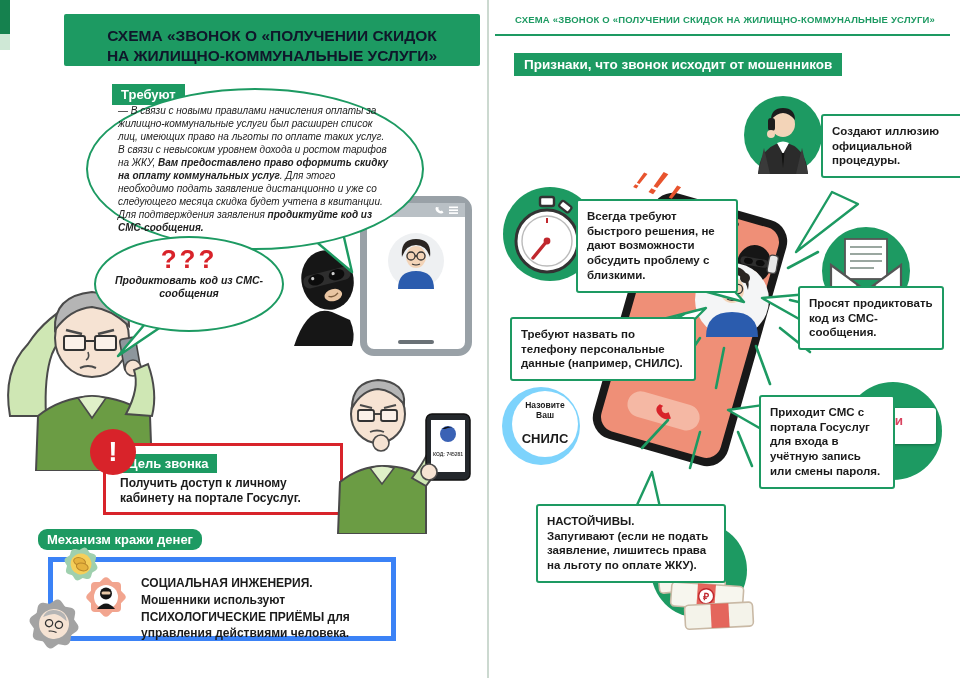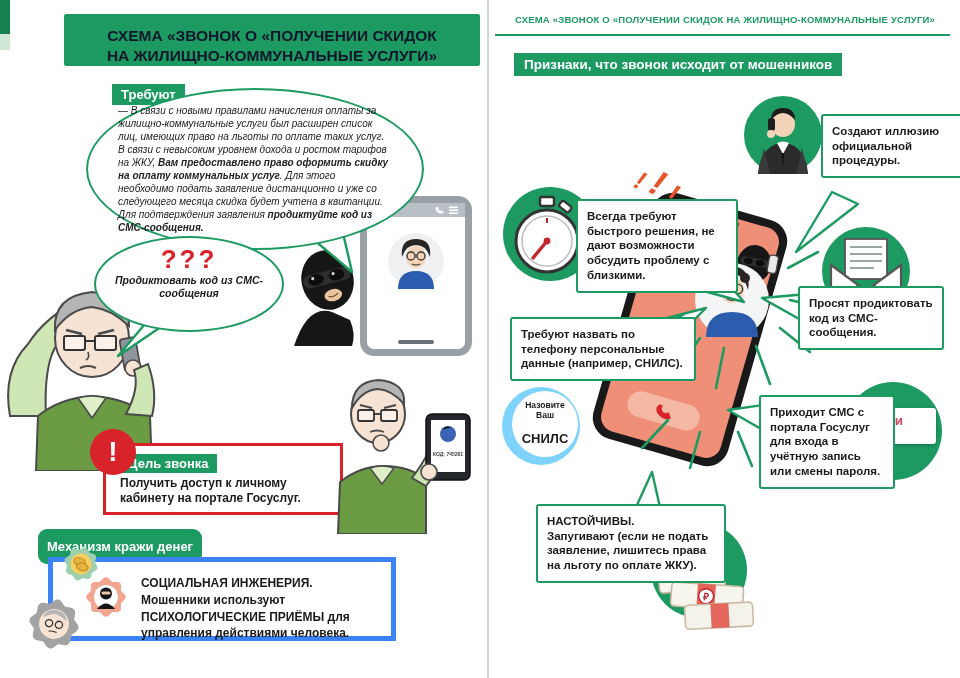--- a/index.html
+++ b/index.html
@@ -30,21 +30,21 @@
           border-radius:14px;box-sizing:border-box;z-index:1;}
   .phone1-top{position:absolute;left:0;top:0;width:98px;height:14px;background:#b9c0c5;
               display:flex;align-items:center;justify-content:space-between;padding:0 5px;box-sizing:border-box;}
   .phone1-home{position:absolute;left:31px;bottom:5px;width:36px;height:4px;background:#6a7176;border-radius:2px;}
   .redbox{left:103px;top:443px;width:240px;height:72px;border:3px solid #d8232a;background:#fff;z-index:4;box-sizing:border-box;}
   .goal-badge{margin:8px 0 3px 14px;font-size:13px;padding:2px 8px;}
   .goal-text{margin-left:14px;font-weight:bold;font-size:12px;line-height:1.25;width:205px;}
   .excl-circle{left:90px;top:429px;width:46px;height:46px;border-radius:50%;background:#d8232a;
                color:#fff;font-weight:bold;font-size:28px;display:flex;align-items:center;
                justify-content:center;z-index:5;}
-  .mech-label{left:38px;top:529px;font-size:13px;padding:10px 9px;z-index:2;border-radius:9px;}
+  .mech-label{left:38px;top:529px;font-size:13px;padding:3px 9px;z-index:2;border-radius:9px;}
   .mech-box{left:48px;top:557px;width:348px;height:84px;border:5px solid #3b82f6;background:#fff;z-index:4;box-sizing:border-box;}
   .mech-text{position:absolute;left:88px;top:13px;width:240px;font-weight:bold;font-size:12px;line-height:1.4;}
   
   .divider{left:487px;top:0;width:2px;height:678px;background:#ccd9d0;z-index:1;}
   .r-title{left:500px;top:14px;width:450px;text-align:center;color:#1d9a62;font-weight:bold;
            font-size:9.5px;letter-spacing:0.2px;z-index:2;}
   .r-line{left:495px;top:34px;width:455px;height:2px;background:#1d9a62;z-index:2;}
   .r-badge{left:514px;top:53px;font-size:13.5px;padding:4px 10px;z-index:2;}
   .phoneR{left:620px;top:202px;width:140px;height:255px;background:#191919;border-radius:22px;
           transform:rotate(16deg);z-index:1;}

